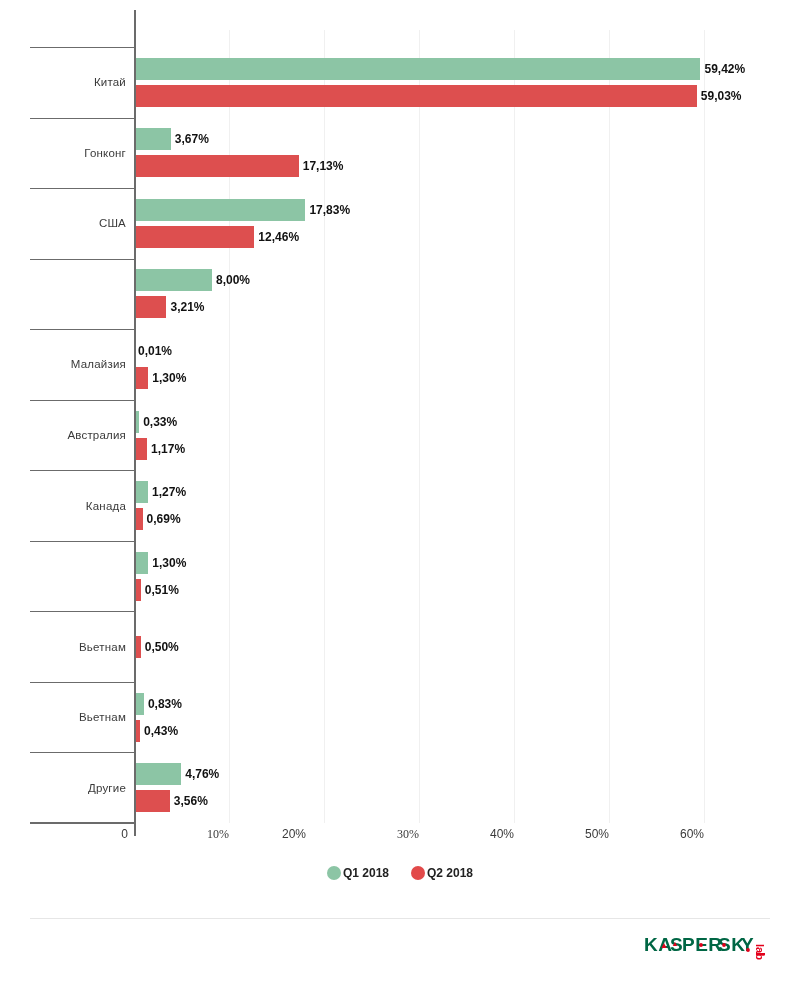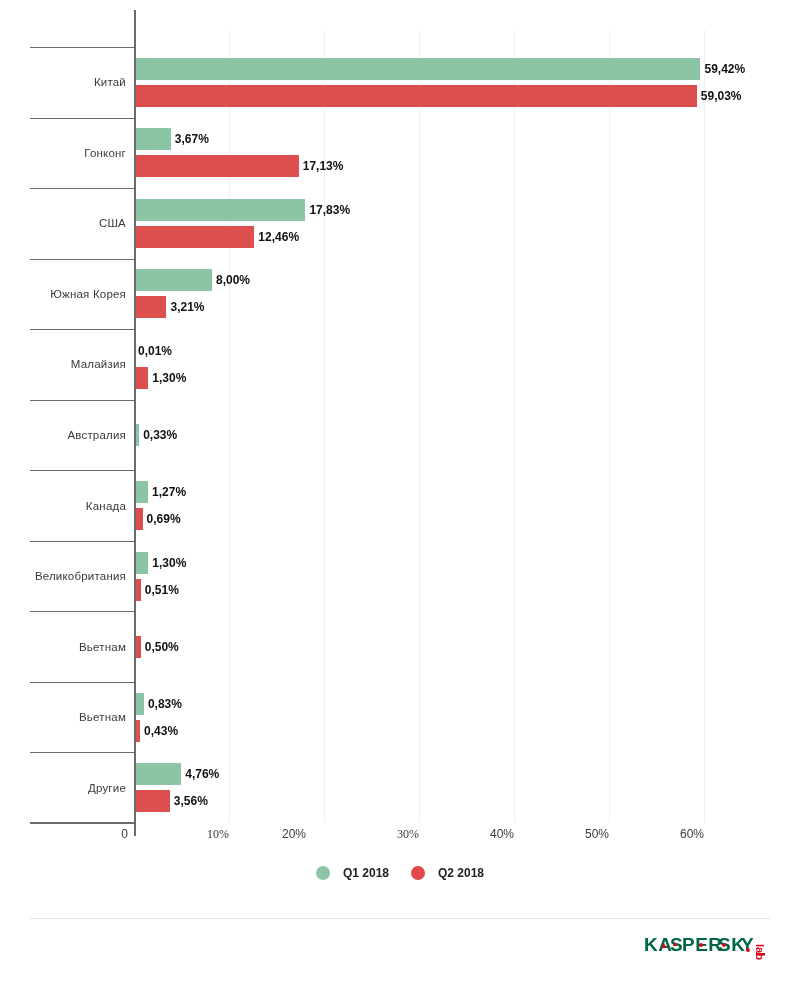--- a/index.html
+++ b/index.html
@@ -151,21 +151,21 @@
     left: 0;
     top: 866px;
     width: 800px;
     display: flex;
     justify-content: center;
     align-items: center;
     gap: 22px;
   }
   .legend-item {
     display: flex;
-    gap: 13px;
+    gap: 2px;
   }
   .legend-dot {
     width: 14px;
     height: 14px;
     border-radius: 50%;
   }
   .legend-label {
     font-size: 12px;
     color: #222222;
     font-weight: bold;
@@ -247,21 +247,20 @@
             <span class="bar-value">17,83%</span>
           </div>
           <div class="bar-line">
             <div class="bar q2" style="width: 118.37px; background: rgb(221, 79, 79);"></div>
             <span class="bar-value">12,46%</span>
           </div>
         </div>
       </div>
       <div class="row">
         <div class="row-sep"></div>
-        <div class="cat-label">Южная Корея</div>
         <div class="bars">
           <div class="bar-line">
             <div class="bar q1" style="width: 76px; background: rgb(140, 197, 165);"></div>
             <span class="bar-value">8,00%</span>
           </div>
           <div class="bar-line">
             <div class="bar q2" style="width: 30.495px; background: rgb(221, 79, 79);"></div>
             <span class="bar-value">3,21%</span>
           </div>
         </div>
@@ -281,39 +280,42 @@
         </div>
       </div>
       <div class="row">
         <div class="row-sep"></div>
         <div class="cat-label">Австралия</div>
         <div class="bars">
           <div class="bar-line">
             <div class="bar q1" style="width: 3.135px; background: rgb(140, 197, 165);"></div>
             <span class="bar-value">0,33%</span>
           </div>
+          <div class="bar-line">
+            <div class="bar q2" style="width: 11.115px; background: rgb(221, 79, 79);"></div>
+            <span class="bar-value">1,17%</span>
+          </div>
         </div>
       </div>
       <div class="row">
         <div class="row-sep"></div>
         <div class="cat-label">Канада</div>
         <div class="bars">
           <div class="bar-line">
             <div class="bar q1" style="width: 12.065px; background: rgb(140, 197, 165);"></div>
             <span class="bar-value">1,27%</span>
           </div>
           <div class="bar-line">
             <div class="bar q2" style="width: 6.555px; background: rgb(221, 79, 79);"></div>
             <span class="bar-value">0,69%</span>
           </div>
         </div>
       </div>
       <div class="row">
         <div class="row-sep"></div>
-        <div class="cat-label">Великобритания</div>
         <div class="bars">
           <div class="bar-line">
             <div class="bar q1" style="width: 12.35px; background: rgb(140, 197, 165);"></div>
             <span class="bar-value">1,30%</span>
           </div>
           <div class="bar-line">
             <div class="bar q2" style="width: 4.845px; background: rgb(221, 79, 79);"></div>
             <span class="bar-value">0,51%</span>
           </div>
         </div>

